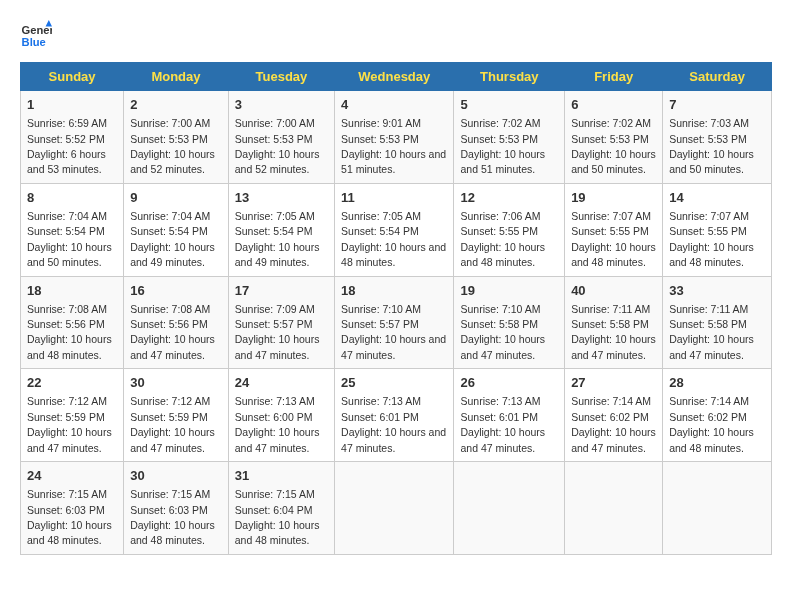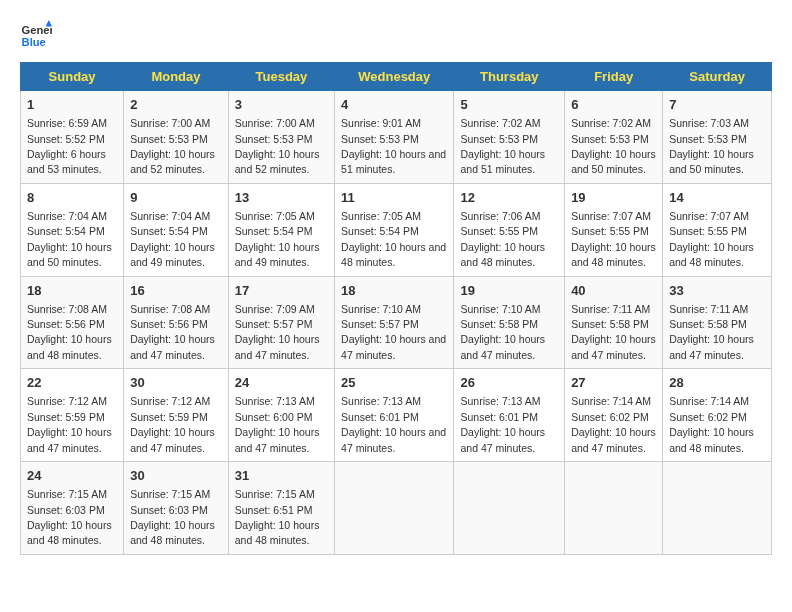--- a/index.html
+++ b/index.html
@@ -234,21 +234,21 @@
         <td><span class="day-num">24</span>
 <span class="day-info">Sunrise: 7:15 AM</span><br>
 <span class="day-info">Sunset: 6:03 PM</span><br>
 <span class="day-info">Daylight: 10 hours and 48 minutes.</span></td>
         <td><span class="day-num">30</span>
 <span class="day-info">Sunrise: 7:15 AM</span><br>
 <span class="day-info">Sunset: 6:03 PM</span><br>
 <span class="day-info">Daylight: 10 hours and 48 minutes.</span></td>
         <td><span class="day-num">31</span>
 <span class="day-info">Sunrise: 7:15 AM</span><br>
-<span class="day-info">Sunset: 6:51 PM</span><br>
+<span class="day-info">Sunset: 6:04 PM</span><br>
 <span class="day-info">Daylight: 10 hours and 48 minutes.</span></td>
         <td class="empty"></td>
         <td class="empty"></td>
         <td class="empty"></td>
         <td class="empty"></td>
       </tr>
     </tbody>
 </table>
 
 </body></html>

